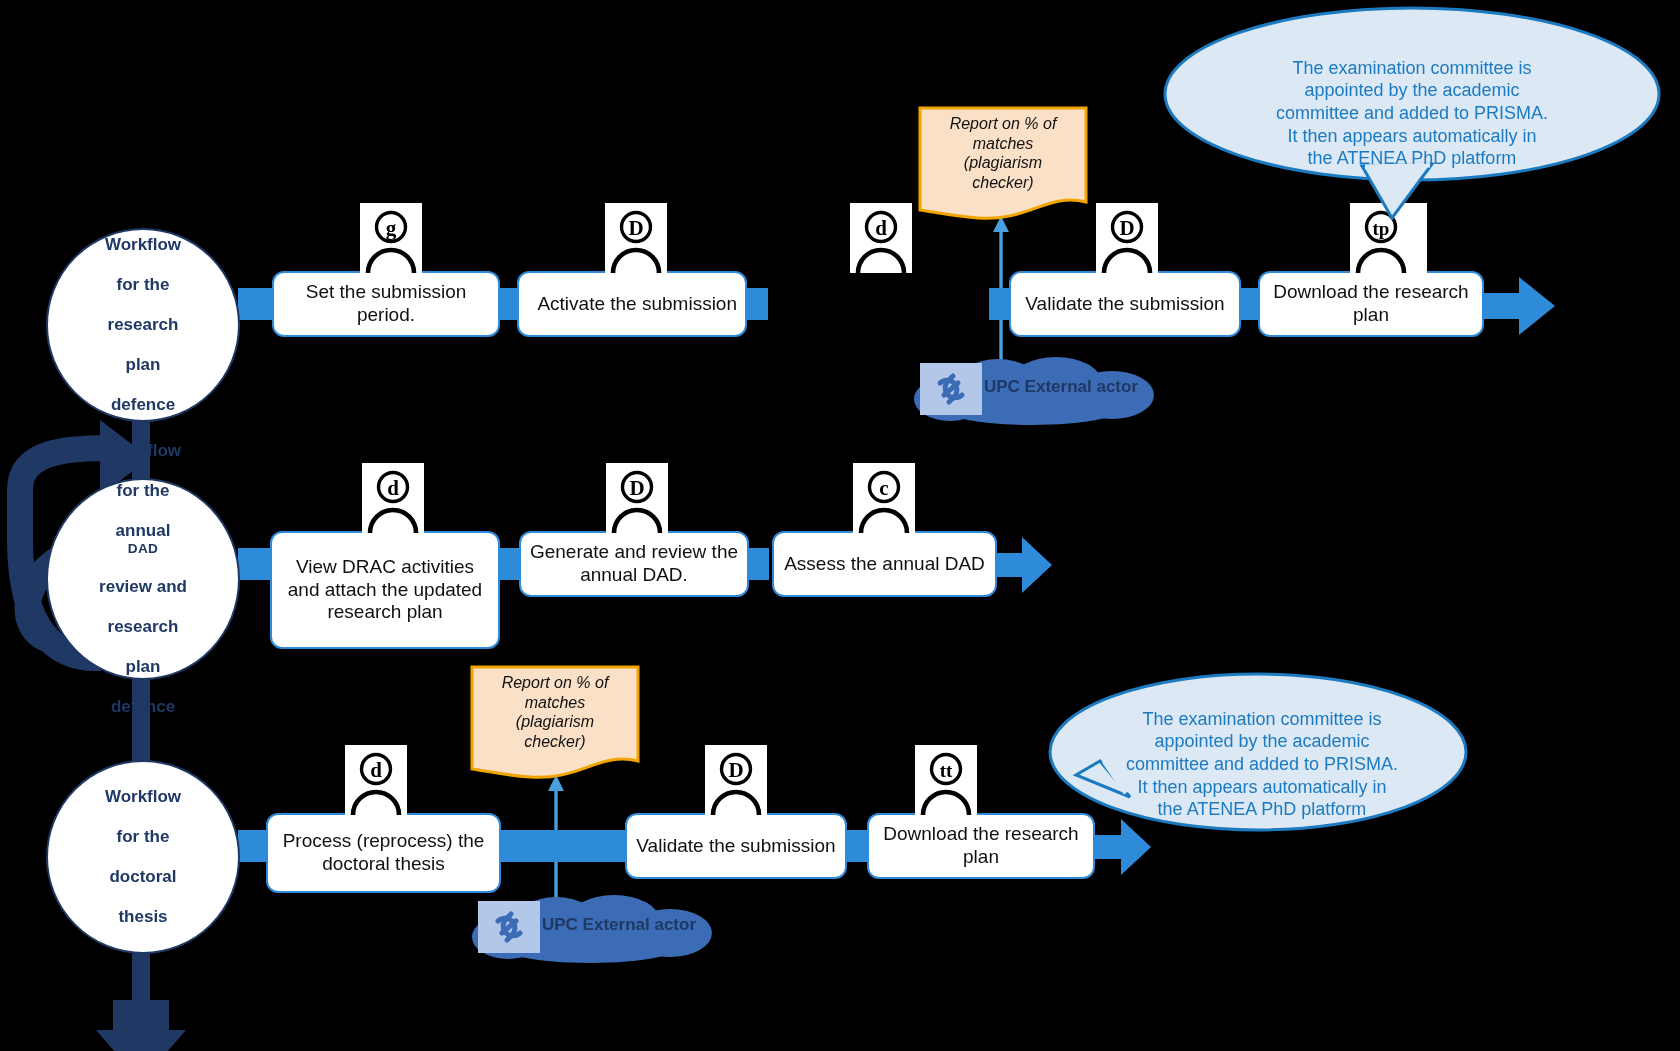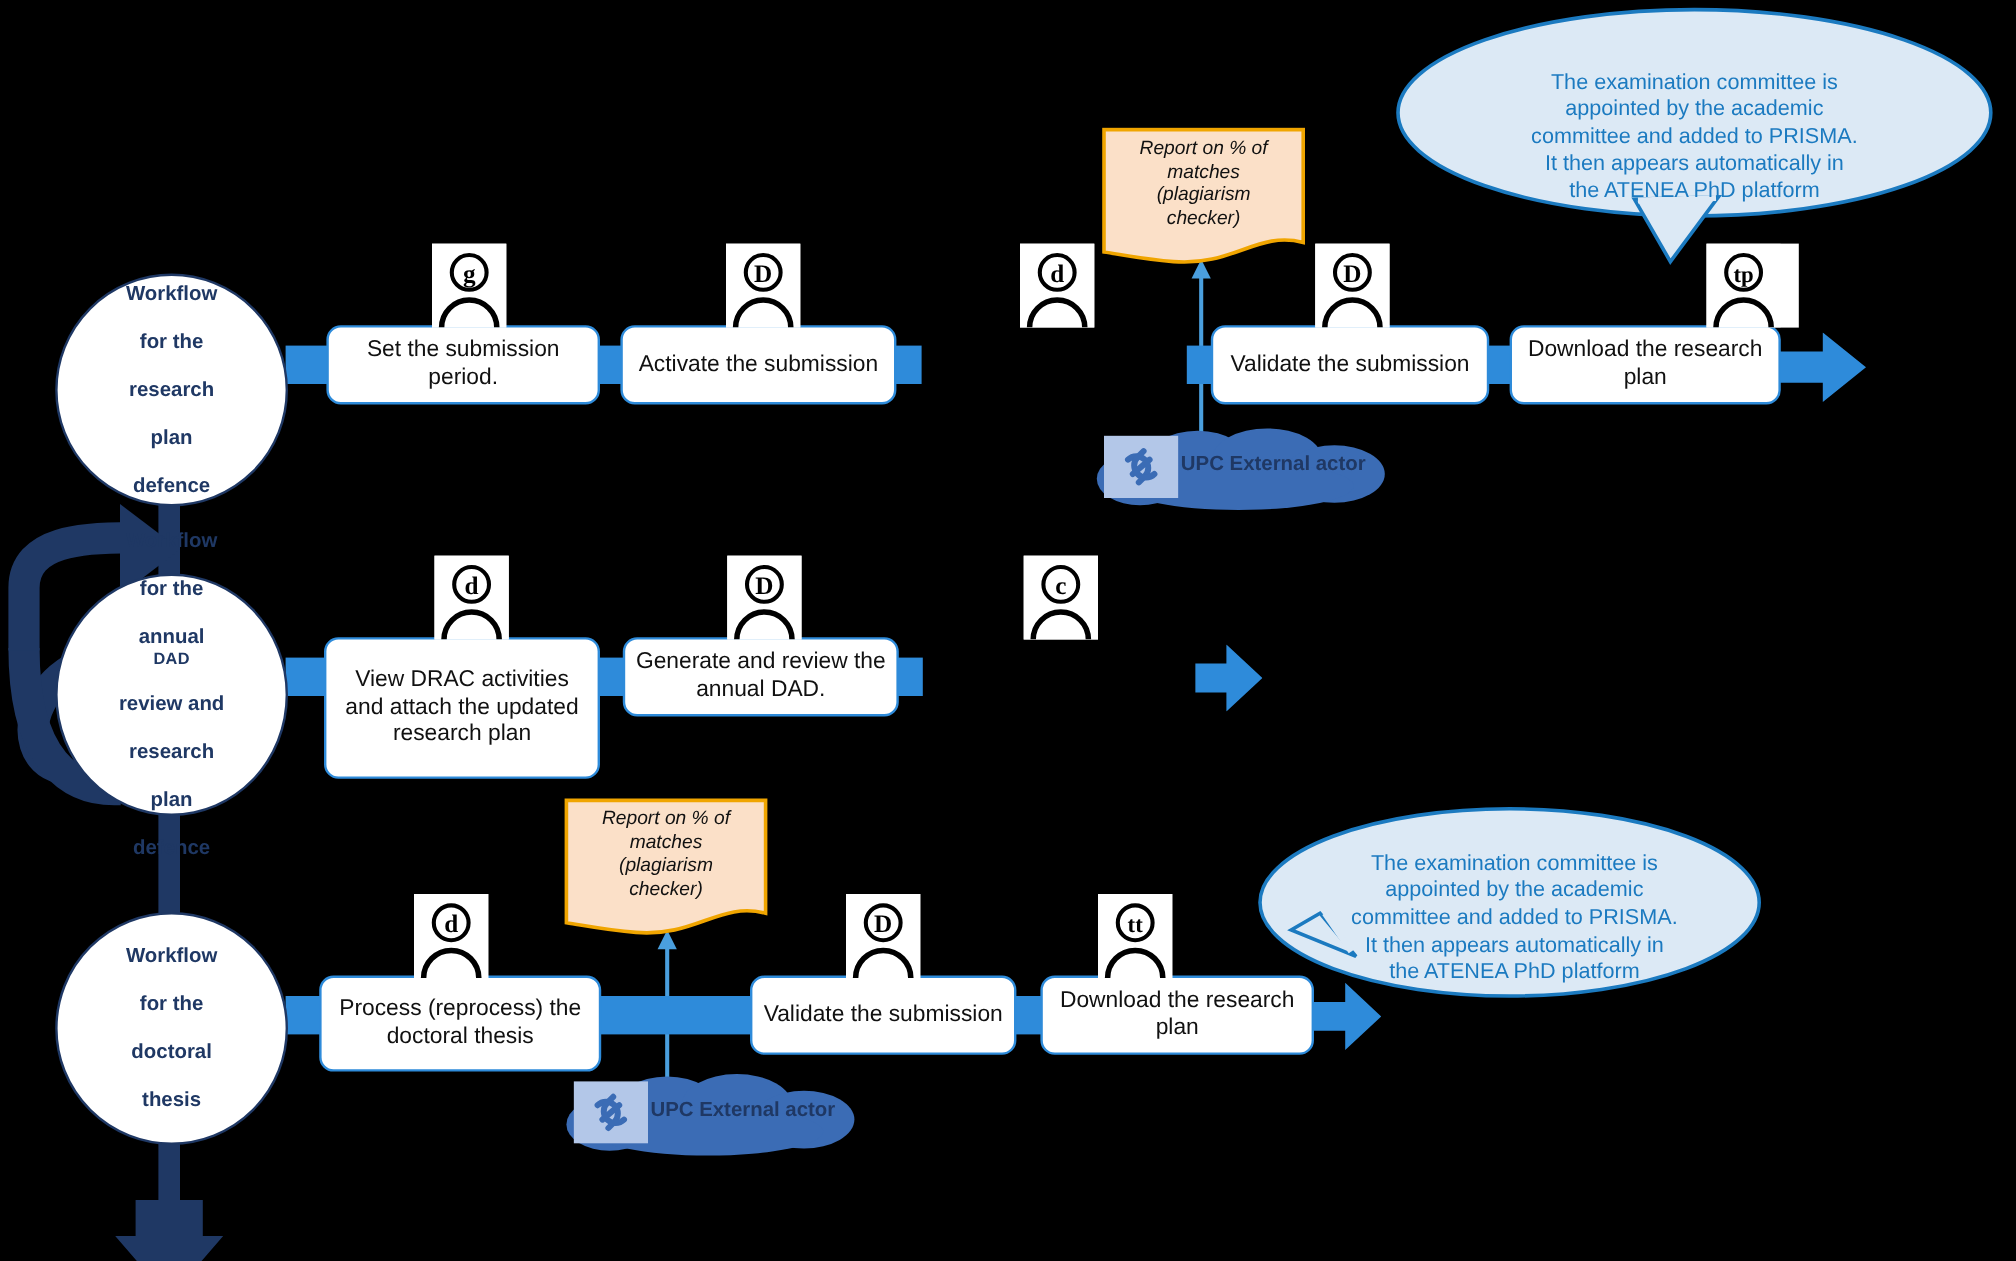--- a/index.html
+++ b/index.html
@@ -116,21 +116,21 @@
   <div class="conn" style="left:989px;top:288px;width:24px;height:32px;"></div>
   <div class="conn" style="left:1238px;top:288px;width:24px;height:32px;"></div>
 
   <svg class="blockarrow" style="left:1479px;top:277px;width:76px;height:58px;" viewBox="0 0 76 58">
     <polygon points="0,16 40,16 40,0 76,29 40,58 40,42 0,42" fill="#2e8bda"></polygon>
   </svg>
 
   <div class="pbox" style="left:272px;top:271px;width:228px;height:66px;font-size:19px;">
     <span>Set the submission period.</span>
   </div>
-  <div class="pbox" style="left:517px;top:271px;width:230px;height:66px;font-size:19px;">
+  <div class="pbox" style="left:517px;top:271px;width:230px;height:66px;font-size:19px;justify-content:flex-end;">
     <span>Activate the submission</span>
   </div>
   <div class="pbox" style="left:1009px;top:271px;width:232px;height:66px;font-size:19px;">
     <span>Validate the submission</span>
   </div>
   <div class="pbox" style="left:1258px;top:271px;width:226px;height:66px;font-size:19px;">
     <span>Download the research plan</span>
   </div>
 
   <div class="actor" style="left:360px;top:203px;width:62px;height:70px;">
@@ -158,21 +158,21 @@
     </svg>
   </div>
   <div class="actor" style="left:1096px;top:203px;width:62px;height:70px;">
     <svg width="62" height="70" viewBox="0 0 62 70">
       <rect width="62" height="70" fill="#fff"></rect>
       <circle cx="31" cy="24" r="14.5" fill="none" stroke="#000" stroke-width="3.4"></circle>
       <text x="31" y="32" font-family="Liberation Serif,serif" font-size="21" font-weight="bold" text-anchor="middle" fill="#000">D</text>
       <path d="M8 70 A23 23 0 0 1 54 70" fill="none" stroke="#000" stroke-width="4.6"></path>
     </svg>
   </div>
-  <div class="actor" style="left:1422px;top:203px;width:77px;height:70px;">
+  <div class="actor" style="left:1350px;top:203px;width:77px;height:70px;">
     <svg width="62" height="70" viewBox="0 0 62 70">
       <rect width="62" height="70" fill="#fff"></rect>
       <circle cx="31" cy="24" r="14.5" fill="none" stroke="#000" stroke-width="3.4"></circle>
       <text x="31" y="32" font-family="Liberation Serif,serif" font-size="19" font-weight="bold" text-anchor="middle" fill="#000">tp</text>
       <path d="M8 70 A23 23 0 0 1 54 70" fill="none" stroke="#000" stroke-width="4.6"></path>
     </svg>
   </div>
 
   <div class="note" style="left:918px;top:106px;width:170px;height:118px;">
     <svg width="170" height="118" viewBox="0 0 170 118">
@@ -242,20 +242,23 @@
   <svg class="blockarrow" style="left:996px;top:537px;width:56px;height:56px;" viewBox="0 0 56 56">
     <polygon points="0,16 26,16 26,0 56,28 26,56 26,40 0,40" fill="#2e8bda"></polygon>
   </svg>
 
   <div class="pbox" style="left:270px;top:531px;width:230px;height:118px;font-size:19px;">
     <span>View DRAC activities and attach the updated research plan</span>
   </div>
   <div class="pbox" style="left:519px;top:531px;width:230px;height:66px;font-size:19px;">
     <span>Generate and review the annual DAD.</span>
   </div>
+  <div class="pbox" style="left:772px;top:531px;width:225px;height:66px;font-size:19px;">
+    <span>Assess the annual DAD</span>
+  </div>
 
   <div class="actor" style="left:362px;top:463px;width:62px;height:70px;">
     <svg width="62" height="70" viewBox="0 0 62 70">
       <rect width="62" height="70" fill="#fff"></rect>
       <circle cx="31" cy="24" r="14.5" fill="none" stroke="#000" stroke-width="3.4"></circle>
       <text x="31" y="32" font-family="Liberation Serif,serif" font-size="21" font-weight="bold" text-anchor="middle" fill="#000">d</text>
       <path d="M8 70 A23 23 0 0 1 54 70" fill="none" stroke="#000" stroke-width="4.6"></path>
     </svg>
   </div>
   <div class="actor" style="left:606px;top:463px;width:62px;height:70px;">

